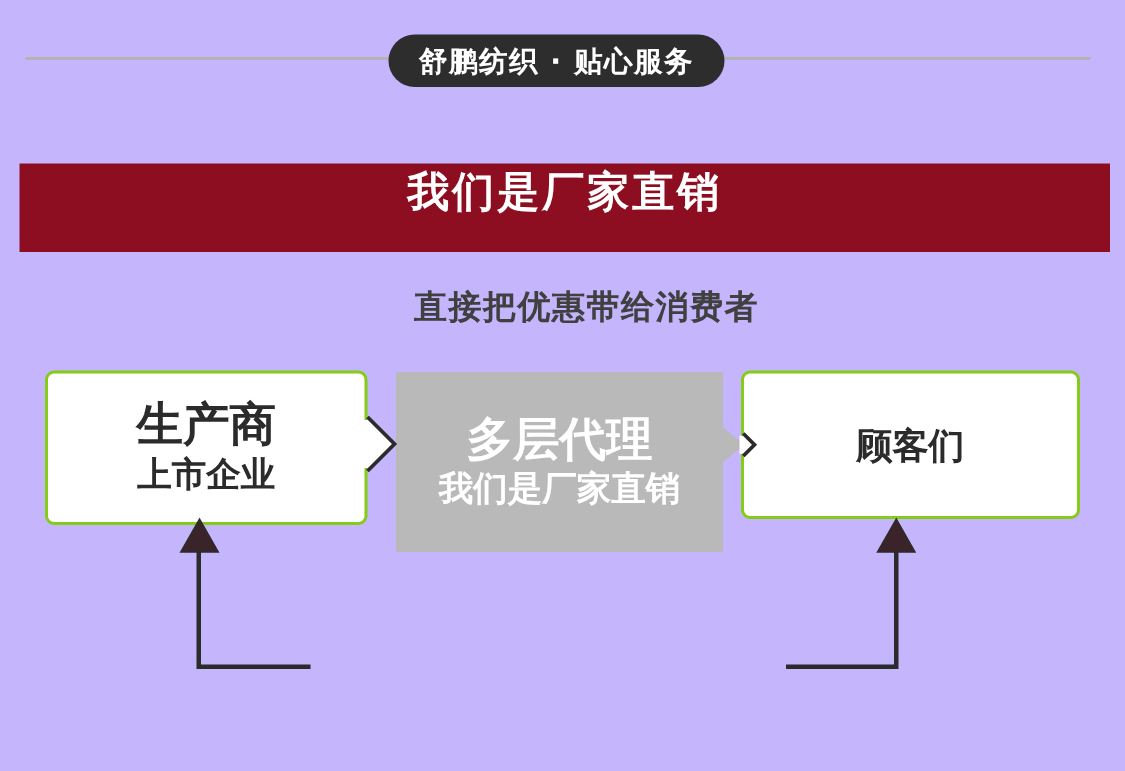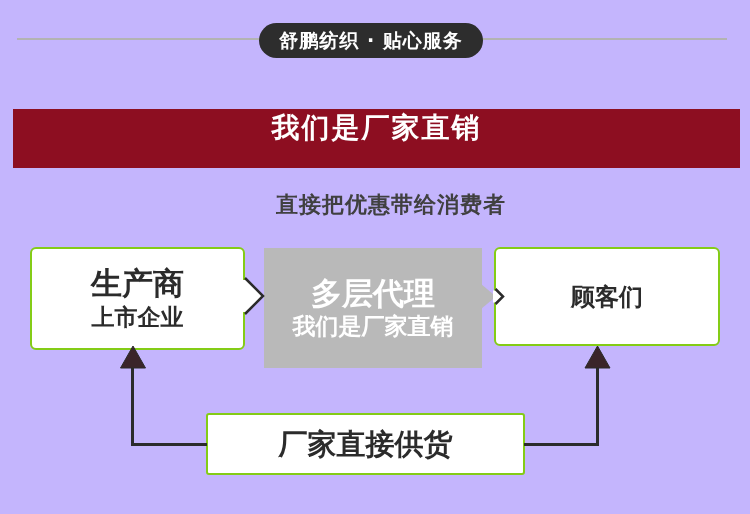--- a/index.html
+++ b/index.html
@@ -61,23 +61,20 @@
 
     <div class="box agents">
       <div class="box-title">多层代理</div>
       <div class="box-sub">我们是厂家直销</div>
     </div>
 
     <div class="box outlined customers">
       <div class="box-title">顾客们</div>
     </div>
 
-    <div class="box outlined supply">
-      <div class="box-title">厂家直接供货</div>
-    </div>
 
     <svg class="connectors" viewBox="0 0 750 274" xmlns="http://www.w3.org/2000/svg">
 
       <polyline points="207,204.5 132.5,204.5 132.5,127" fill="none" stroke="#2b2b2b" stroke-width="3"></polyline>
       <polygon points="133,106 120.5,128 145.5,128" fill="#3a2429" stroke="#2b2b2b" stroke-width="1"></polygon>
 
       <polyline points="524,204.5 597.5,204.5 597.5,127" fill="none" stroke="#2b2b2b" stroke-width="3"></polyline>
       <polygon points="597.5,106 585,128 610,128" fill="#3a2429" stroke="#2b2b2b" stroke-width="1"></polygon>
 
       <rect x="241" y="40" width="6" height="32" fill="#ffffff"></rect>

